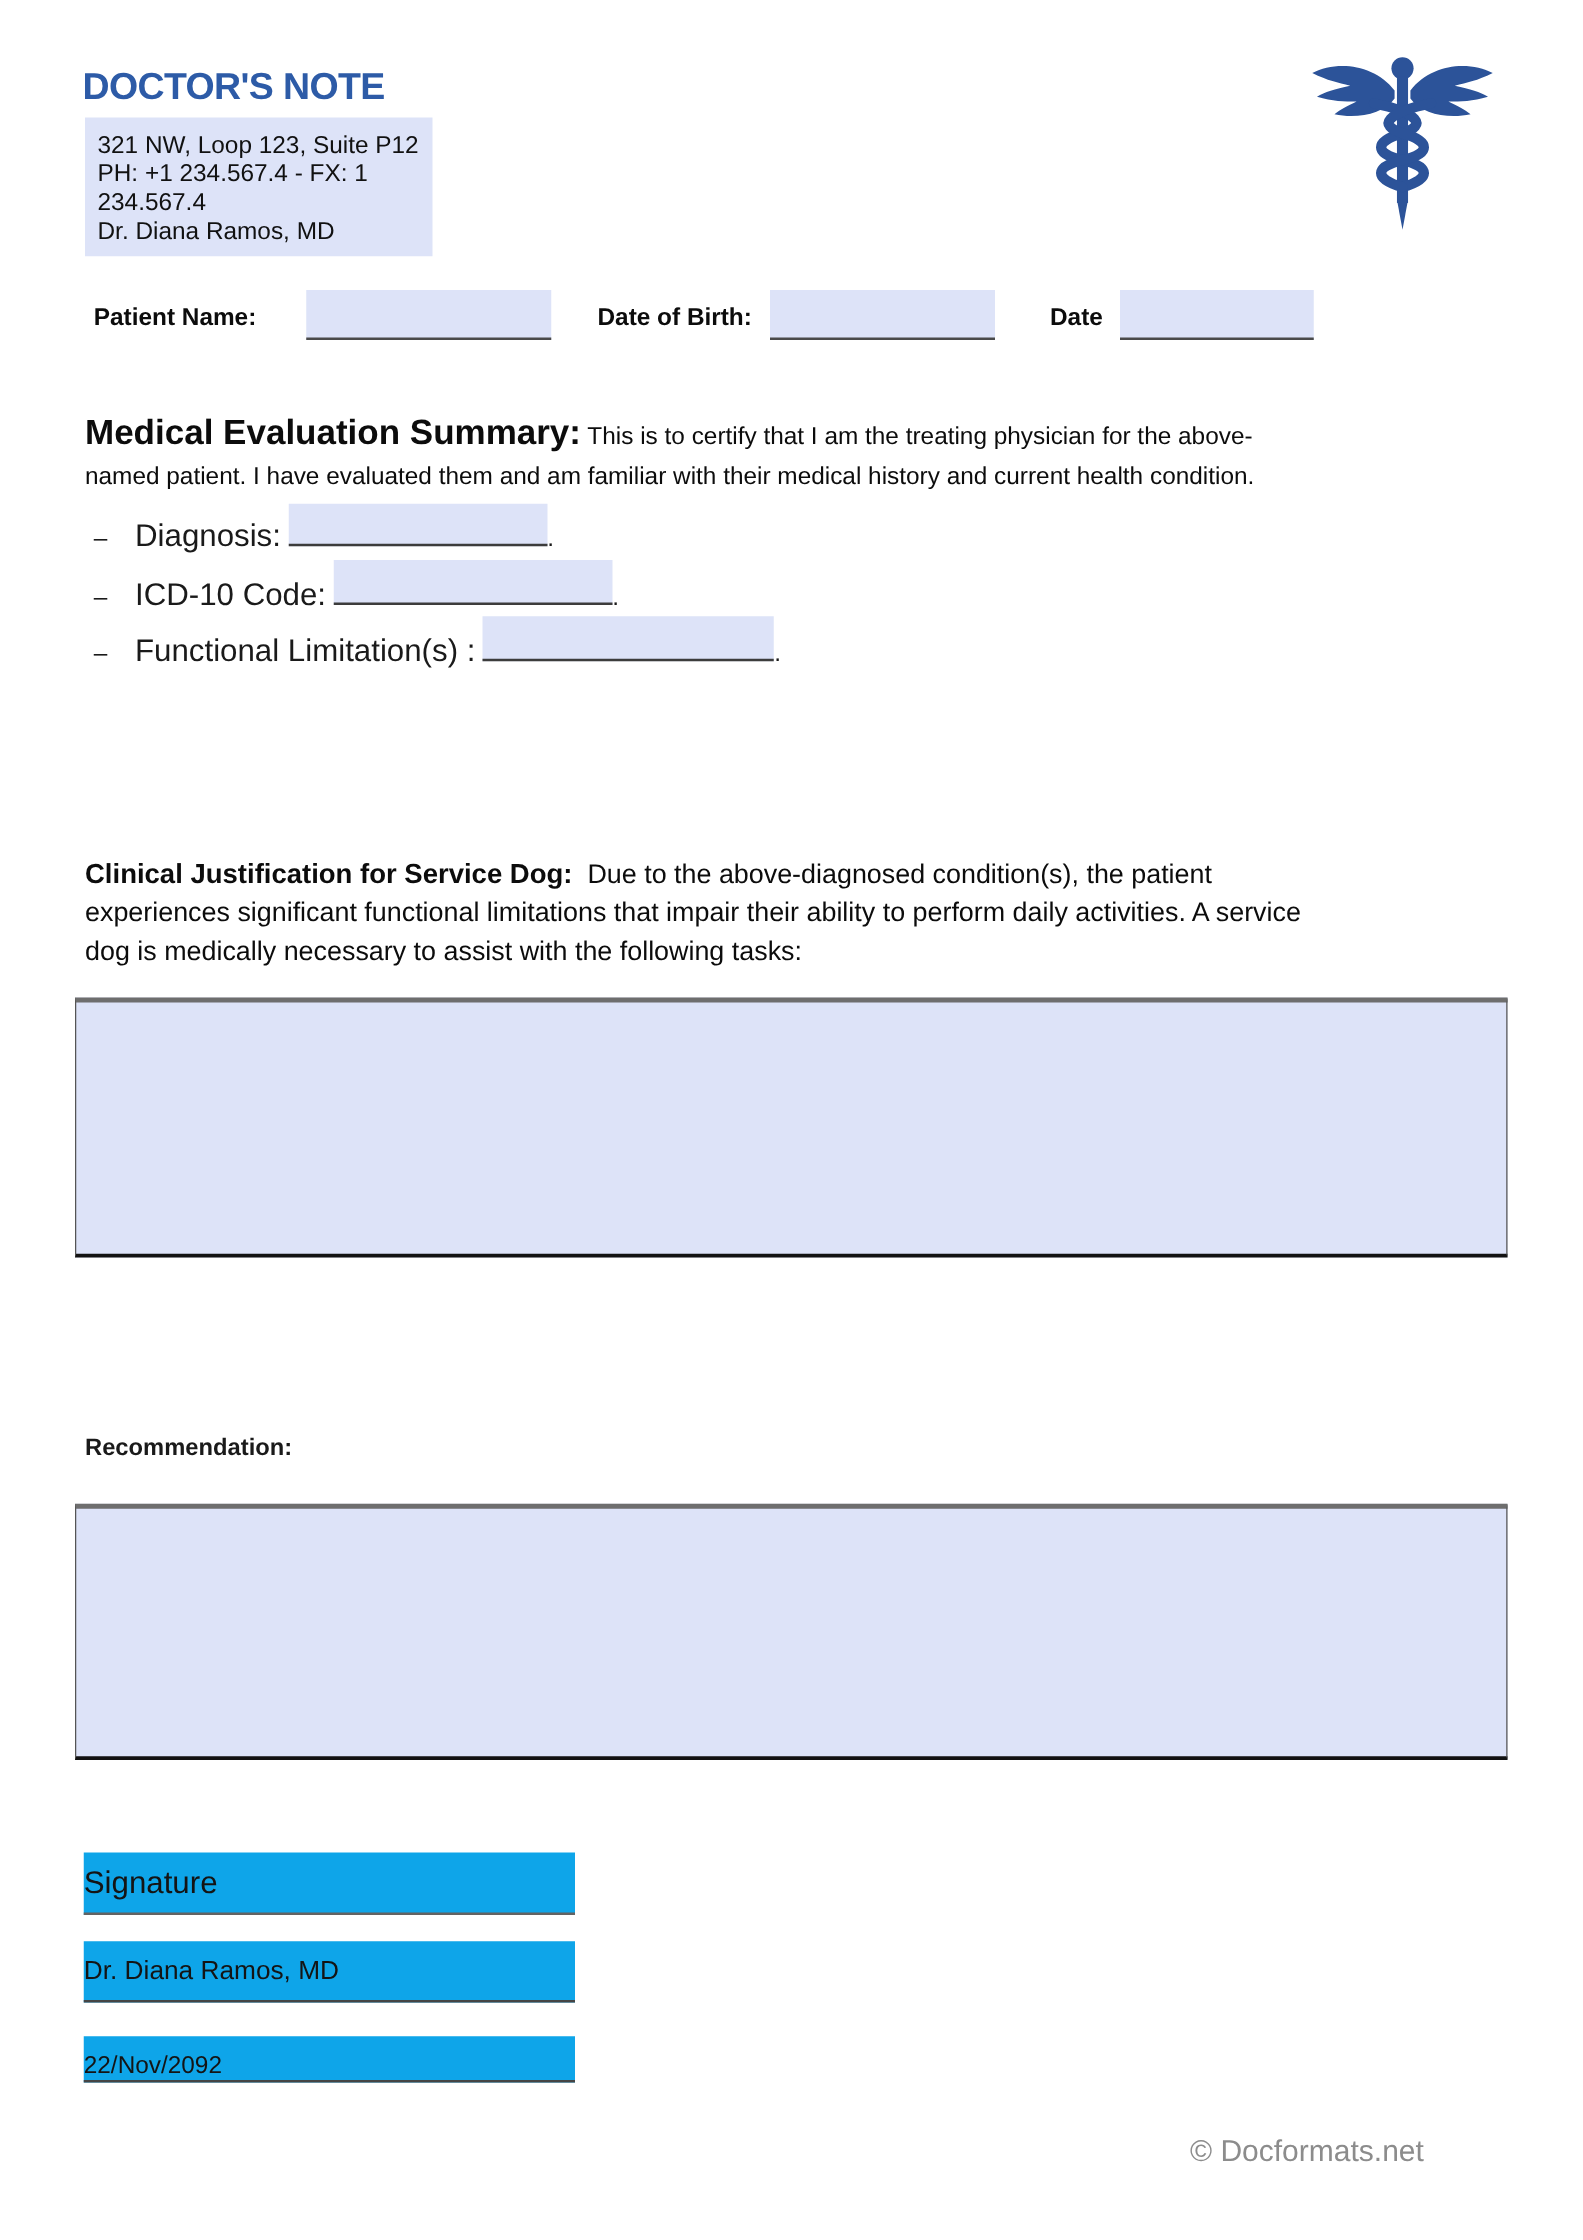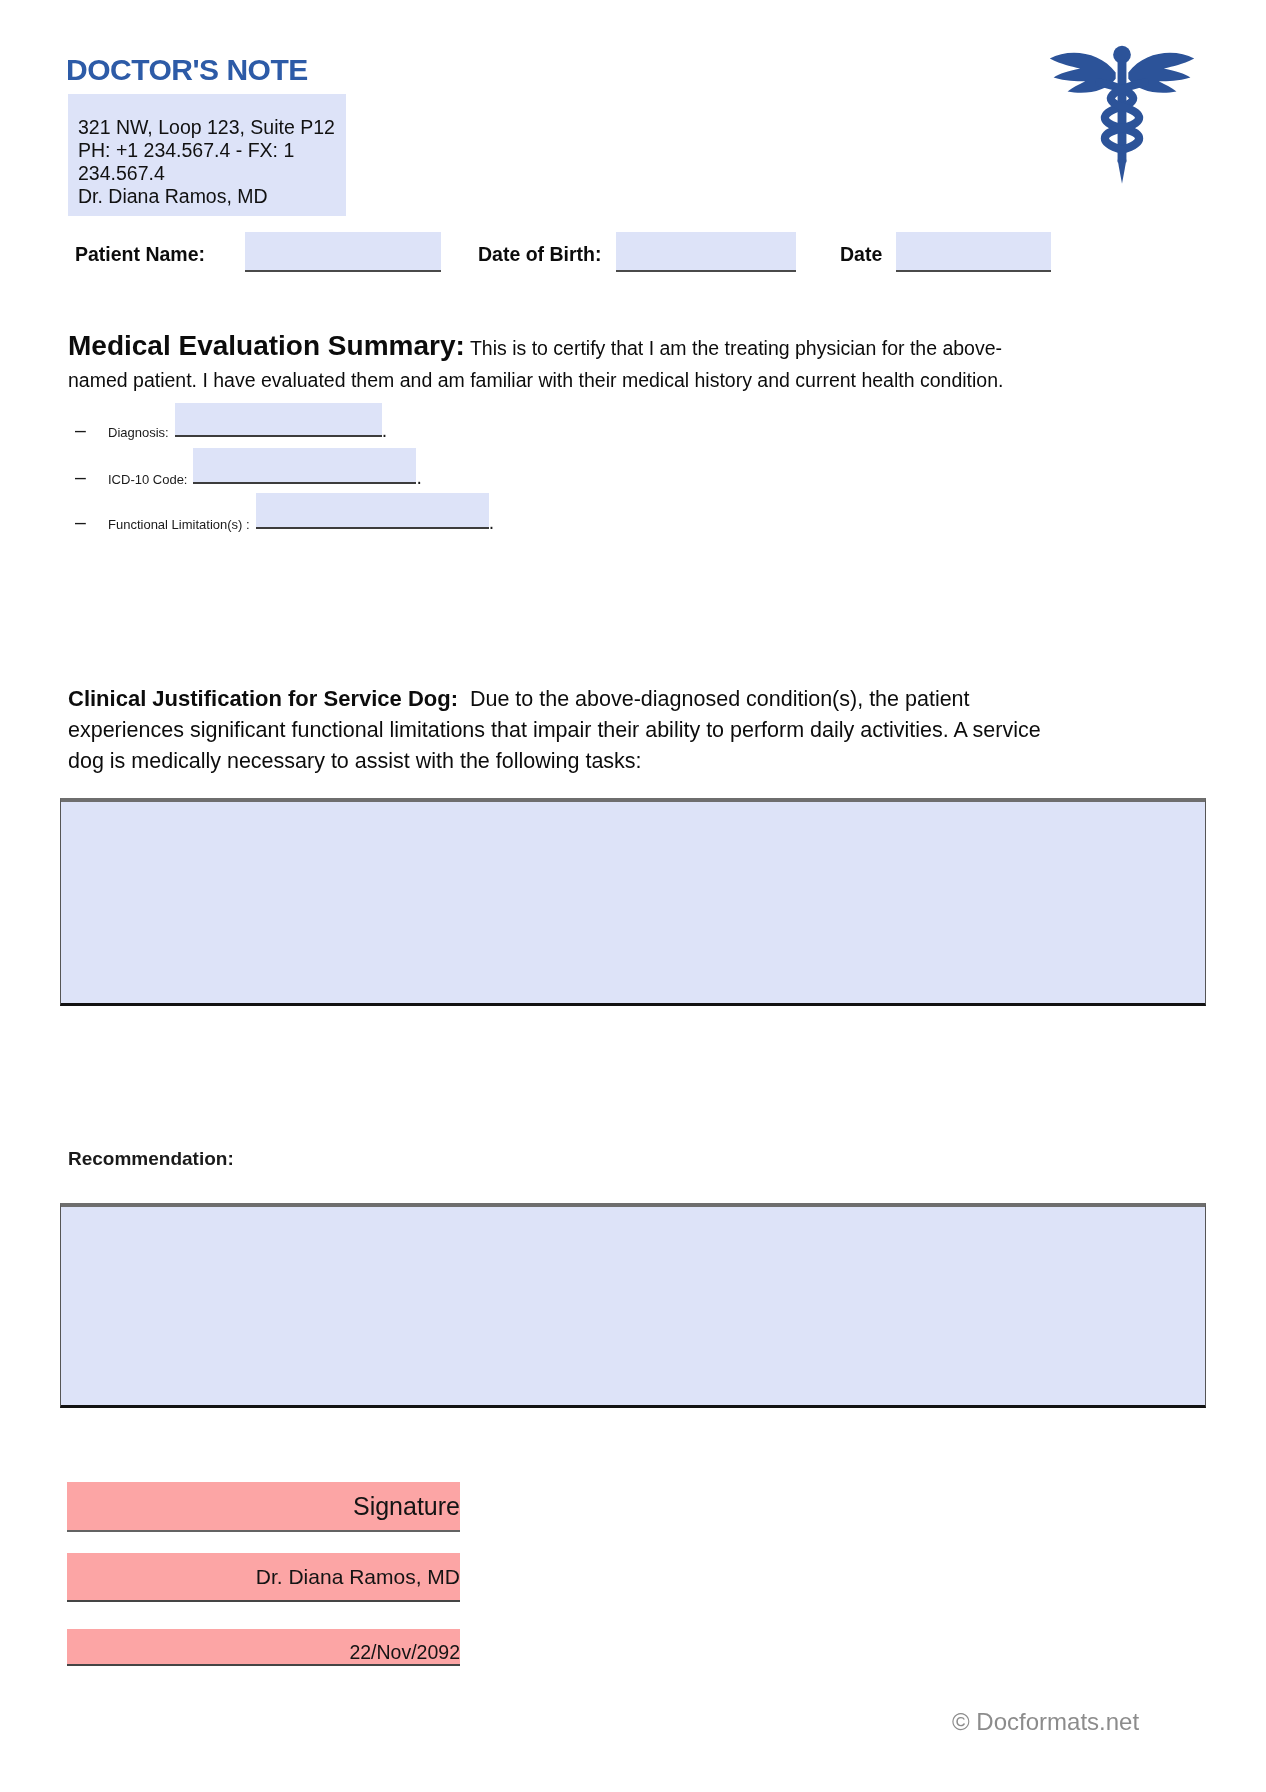--- a/index.html
+++ b/index.html
@@ -4,53 +4,53 @@
 <style>
   * { margin:0; padding:0; box-sizing:border-box; }
   html,body { background:#ffffff; }
   body { font-family:"Liberation Sans", sans-serif; color:#1a1a1a; }
   .page { position:relative; width:1266px; height:1792px; margin:0 auto; background:#fff; overflow:hidden; }
 
   
   .doc-title { position:absolute; left:66px; top:53px; font-size:30px; font-weight:bold;
                color:#2d5ba7; letter-spacing:-0.5px; }
   .address-box { position:absolute; left:68px; top:94px; width:278px; background:#dde3f8;
-                 padding:22px 10px 8px 10px; font-size:19.5px; line-height:23px; color:#111; }
+                 padding:11px 10px 8px 10px; font-size:19.5px; line-height:23px; color:#111; }
   .logo { position:absolute; left:1038px; top:42px; width:168px; height:152px; }
 
   
   .pr-label { position:absolute; font-size:19.5px; font-weight:bold; color:#0c0c0c; }
   .pr-field { position:absolute; height:40px; background:#dde3f8; border-bottom:2px solid #4a4a4a; }
 
   
   .para { position:absolute; font-size:19.5px; line-height:32px; color:#0c0c0c; }
   .para b, .bold-inline { font-weight:bold; font-size:28px; }
   .big-para { position:absolute; font-size:21.5px; line-height:31px; color:#0c0c0c; }
   .big-para b { font-size:22px; }
 
   
   .bullets { position:absolute; left:68px; top:403px; width:700px; }
   .bullet-row { height:45px; white-space:nowrap; }
   .dash { display:inline-block; width:40px; padding-left:7px; font-size:19.5px; }
-  .b-label { font-size:13px; }
+  .b-label { font-size:25px; }
   .fill { display:inline-block; height:34px; background:#dde3f8;
           border-bottom:2px solid #3c3c3c; margin-left:6px; }
   .suffix { font-size:19.5px; }
 
   
   .entry-box { position:absolute; left:60px; width:1146px; background:#dde3f8;
                border:1px solid #555; border-top:4px solid #6e6e6e; border-bottom:3px solid #121212; }
   .box-tasks { top:798px; height:208px; }
   .box-reco  { top:1203px; height:205px; }
 
   .reco-heading { position:absolute; left:68px; top:1148px; font-size:19px; font-weight:bold; }
 
   
-  .sig-box { position:absolute; left:67px; width:393px; background:#fca5a5;
-             text-align:right; color:#141414; }
+  .sig-box { position:absolute; left:67px; width:393px; background:#0ea5e9;
+             text-align:left; color:#141414; }
   .sig-sig  { top:1482px; height:50px; line-height:48px; font-size:25px; border-bottom:2px solid #636363; }
   .sig-name { top:1553px; height:49px; line-height:47px; font-size:21px; border-bottom:2px solid #454545; }
   .sig-date { top:1605px; height:37px; line-height:46px; font-size:19.5px; border-bottom:2px solid #454545;margin-top:24px; }
 
   .footer { position:absolute; left:952px; top:1708px; font-size:24px; color:#8c8c8c; }
 </style>
 </head>
 <body>
 
 <div class="page">

